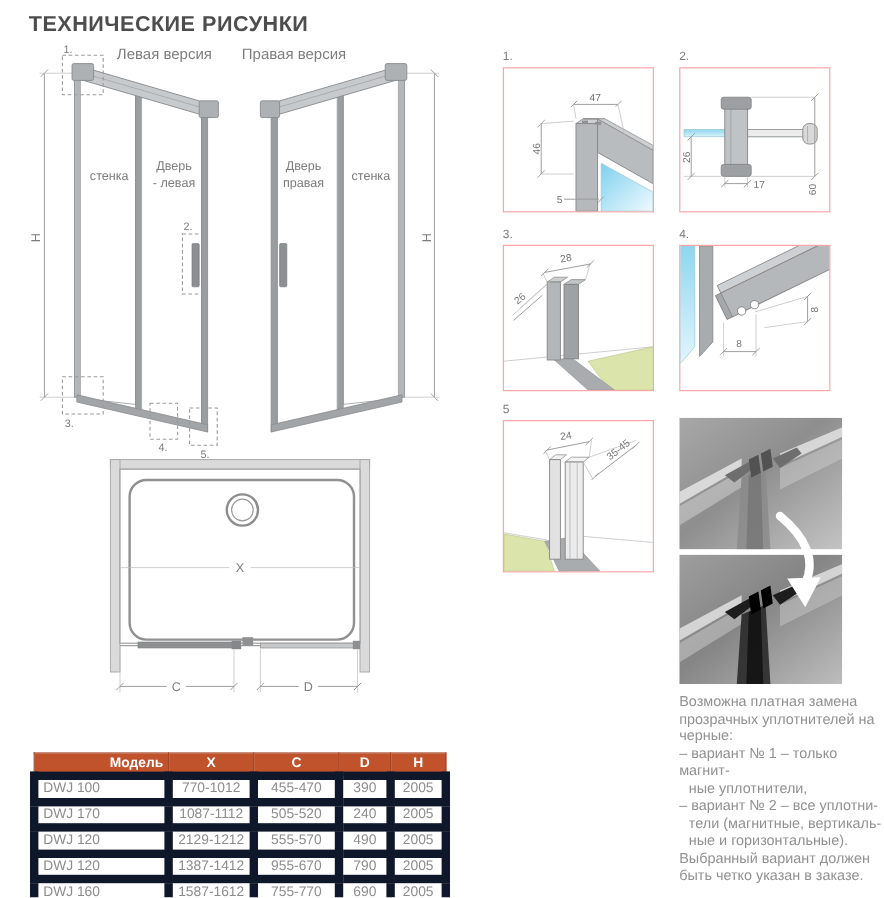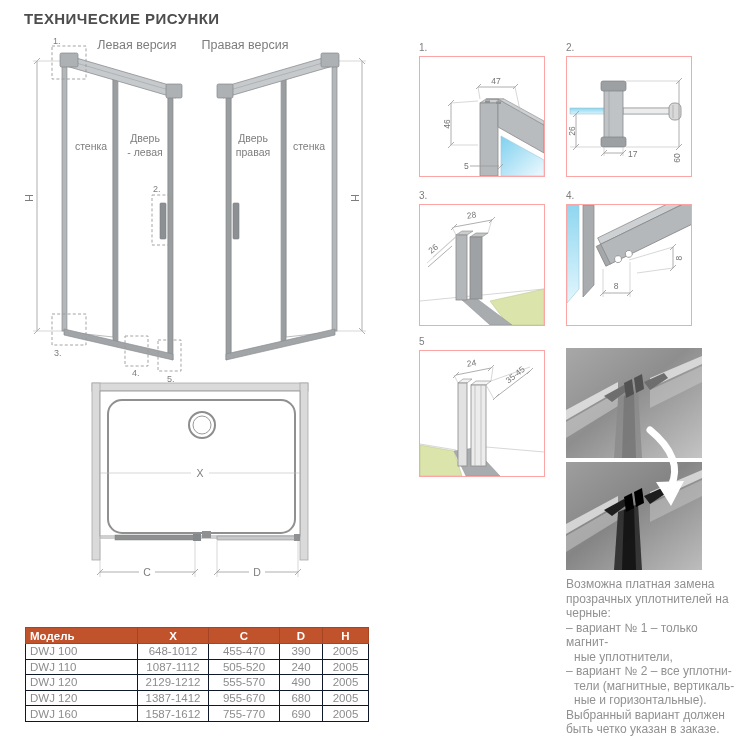--- a/index.html
+++ b/index.html
@@ -1,31 +1,31 @@
 <!DOCTYPE html>
 <html><head>
 <meta charset="utf-8">
 <style>
   html,body{margin:0;padding:0;background:#fff;}
   #page{position:relative;width:737px;height:748px;background:#fff;overflow:hidden;
         font-family:"Liberation Sans",sans-serif;}
   .abs{position:absolute;}
-  #title{left:24px;top:10px;font-size:15px;font-weight:bold;color:#4d4d4d;letter-spacing:.4px;}
+  #title{left:24px;top:10px;font-size:18px;font-weight:bold;color:#4d4d4d;letter-spacing:.4px;}
   .detail{position:absolute;}
   .detail .num{display:block;font-size:10px;color:#7d7d7d;height:15px;line-height:13px;}
   .detail .box{border:1px solid #fca5a5;background:#fff;}
   .photo{position:absolute;overflow:hidden;}
   #note{left:566px;top:577px;width:176px;font-size:12px;line-height:14.5px;color:#919191;}
   #note .indent{padding-left:8px;}
   #spec-table{left:25px;top:627px;width:343px;border-collapse:collapse;table-layout:fixed;
       font-size:11.5px;color:#8c8c8c;}
   #spec-table th{background:#c0522c;color:#fff;font-weight:bold;border:1px solid #a64523;
       padding:1px 4px;height:13px;text-align:center;}
-  #spec-table th.l{text-align:left;}
-  #spec-table td{border:1px solid #0f172a;padding:0 4px;height:14.6px;text-align:center;white-space:nowrap;}
+  #spec-table th.l{text-align:right;}
+  #spec-table td{border:7px solid #0f172a;padding:0 4px;height:14.6px;text-align:center;white-space:nowrap;}
   #spec-table td.l{text-align:left;}
   svg text{font-family:"Liberation Sans",sans-serif;fill:#7d7d7d;}
   .t12{font-size:12.5px;}
   .t10{font-size:10.5px;}
   .t9{font-size:9px;}
   .t8{font-size:8.5px;fill:#747474;}
   .dim{stroke:#9a9a9a;stroke-width:.8;fill:none;}
   .thin{stroke:#bcbcbc;stroke-width:.6;fill:none;}
   .dash{stroke:#9a9a9a;stroke-width:.9;stroke-dasharray:3 2.2;fill:none;}
 </style>
@@ -346,44 +346,44 @@
         <th class="l">Модель</th>
         <th>X</th>
         <th>C</th>
         <th>D</th>
         <th>H</th>
       </tr>
     </thead>
     <tbody>
       <tr>
         <td class="l">DWJ 100</td>
-        <td>648-1012</td>
+        <td>770-1012</td>
         <td>455-470</td>
         <td>390</td>
         <td>2005</td>
       </tr>
       <tr>
-        <td class="l">DWJ 110</td>
+        <td class="l">DWJ 170</td>
         <td>1087-1112</td>
         <td>505-520</td>
         <td>240</td>
         <td>2005</td>
       </tr>
       <tr>
         <td class="l">DWJ 120</td>
         <td>2129-1212</td>
         <td>555-570</td>
         <td>490</td>
         <td>2005</td>
       </tr>
       <tr>
         <td class="l">DWJ 120</td>
         <td>1387-1412</td>
         <td>955-670</td>
-        <td>680</td>
+        <td>790</td>
         <td>2005</td>
       </tr>
       <tr>
         <td class="l">DWJ 160</td>
         <td>1587-1612</td>
         <td>755-770</td>
         <td>690</td>
         <td>2005</td>
       </tr>
     </tbody>

